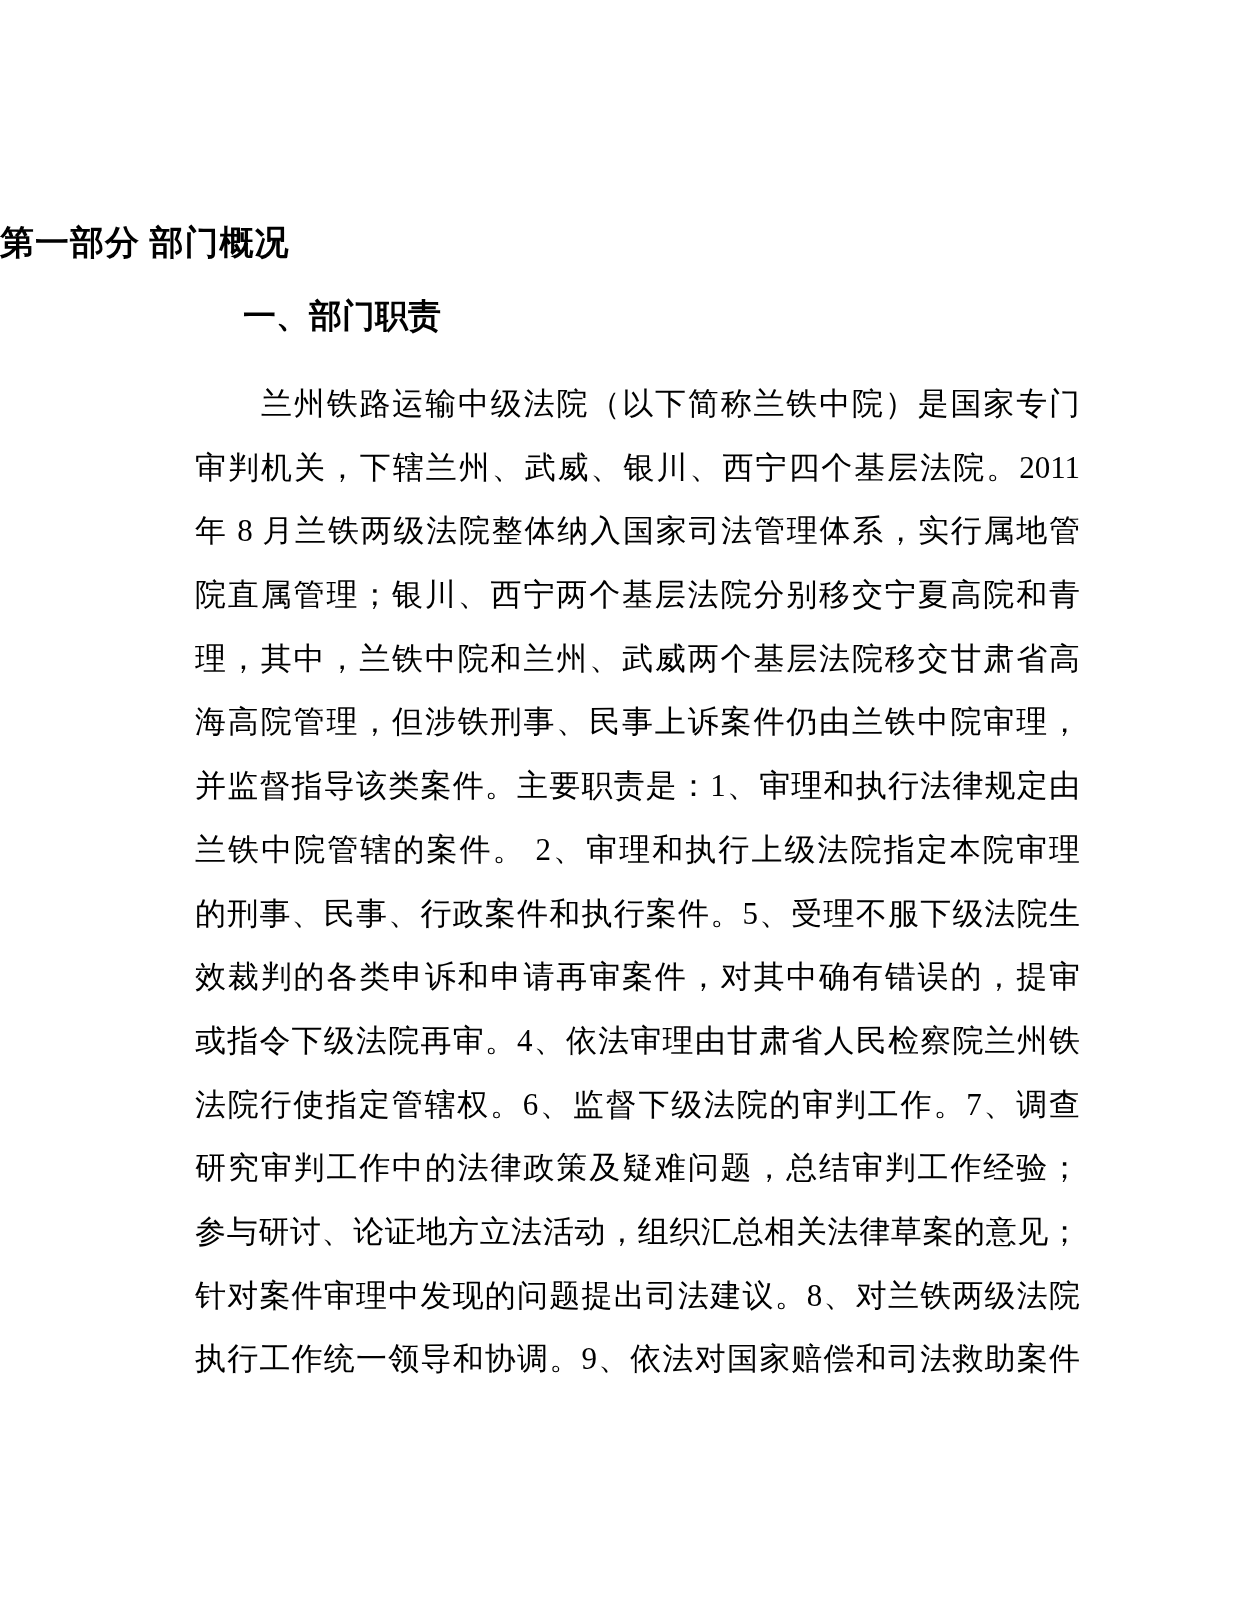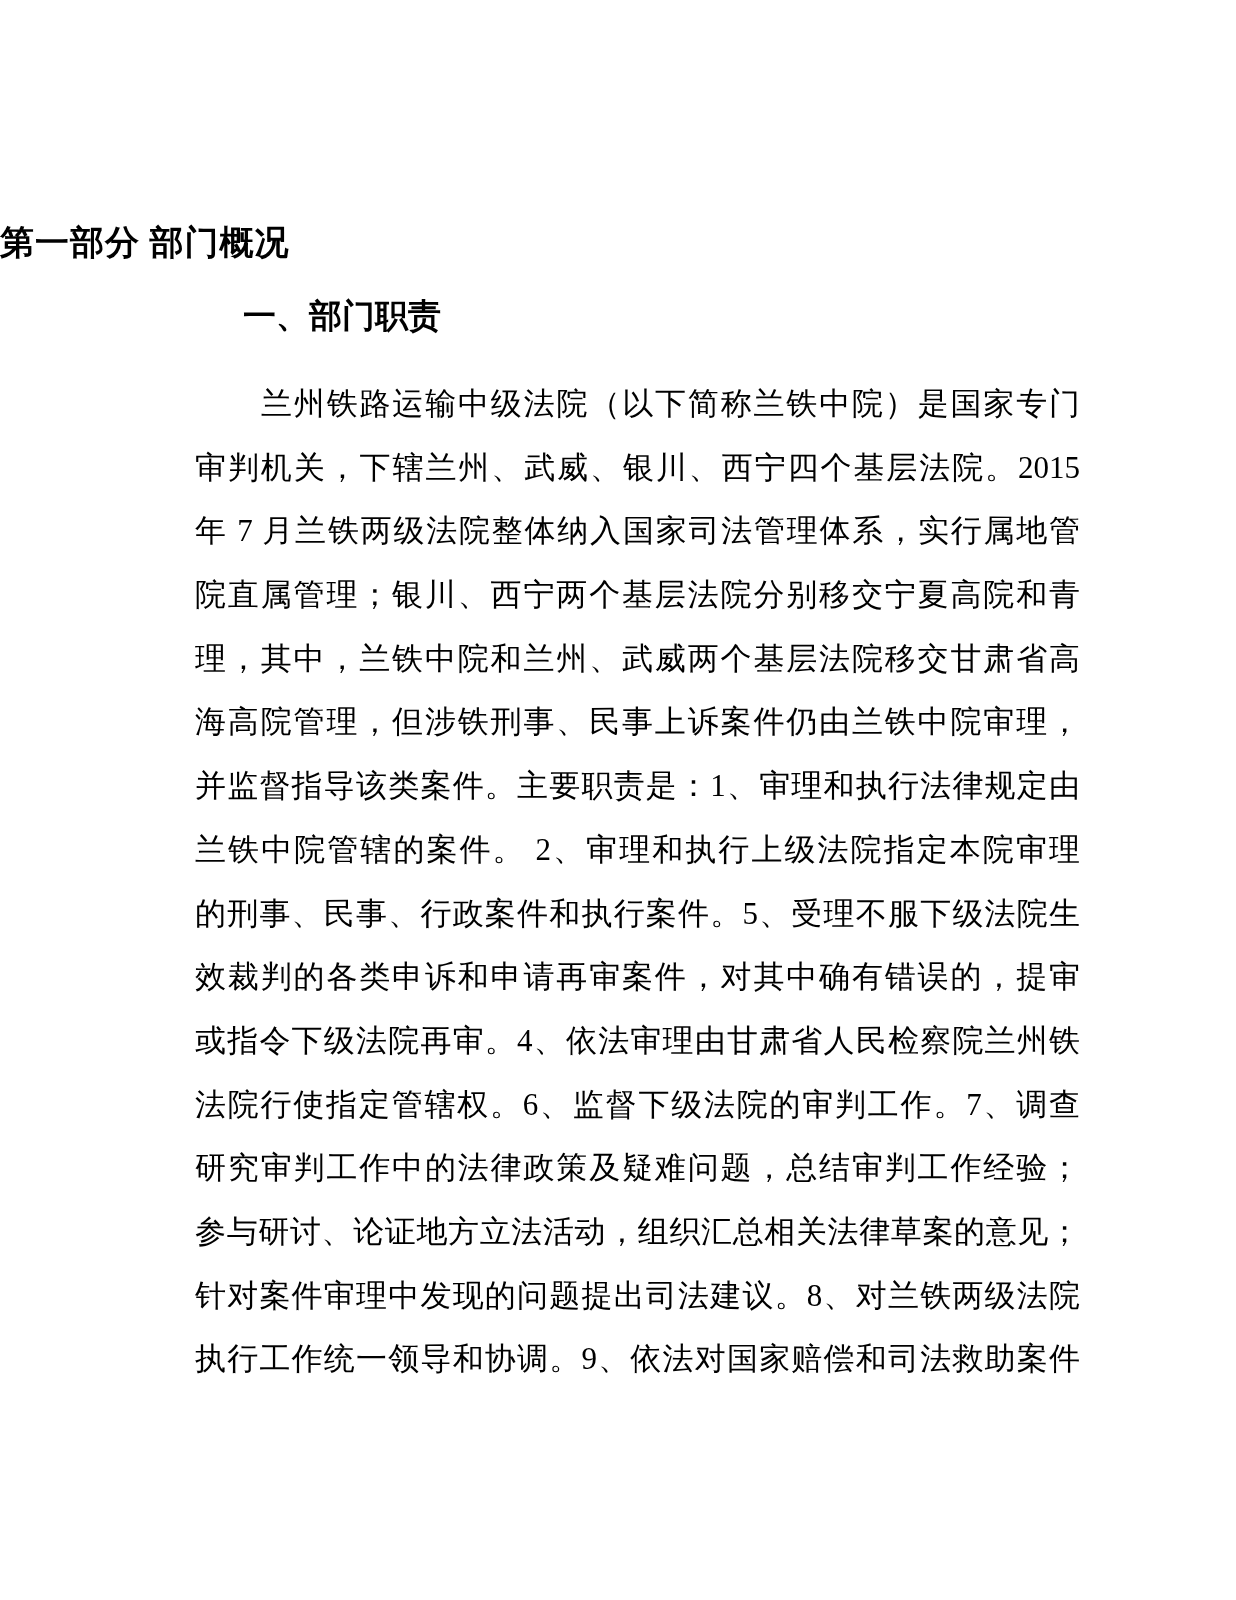--- a/index.html
+++ b/index.html
@@ -63,22 +63,22 @@
 <body>
 
 <div class="page">
 
   <div class="doc-title">第一部分 部门概况</div>
 
   <div class="section-heading">一、部门职责</div>
 
   <div class="body-text">
     <div class="body-line indent">兰州铁路运输中级法院（以下简称兰铁中院）是国家专门</div>
-    <div class="body-line">审判机关，下辖兰州、武威、银川、西宁四个基层法院。2015</div>
-    <div class="body-line">年 7 月兰铁两级法院整体纳入国家司法管理体系，实行属地管</div>
+    <div class="body-line">审判机关，下辖兰州、武威、银川、西宁四个基层法院。2011</div>
+    <div class="body-line">年 8 月兰铁两级法院整体纳入国家司法管理体系，实行属地管</div>
     <div class="body-line">院直属管理；银川、西宁两个基层法院分别移交宁夏高院和青</div>
     <div class="body-line">理，其中，兰铁中院和兰州、武威两个基层法院移交甘肃省高</div>
     <div class="body-line">海高院管理，但涉铁刑事、民事上诉案件仍由兰铁中院审理，</div>
     <div class="body-line">并监督指导该类案件。主要职责是：1、审理和执行法律规定由</div>
     <div class="body-line">兰铁中院管辖的案件。 2、审理和执行上级法院指定本院审理</div>
     <div class="body-line">的刑事、民事、行政案件和执行案件。5、受理不服下级法院生</div>
     <div class="body-line">效裁判的各类申诉和申请再审案件，对其中确有错误的，提审</div>
     <div class="body-line">或指令下级法院再审。4、依法审理由甘肃省人民检察院兰州铁</div>
     <div class="body-line">法院行使指定管辖权。6、监督下级法院的审判工作。7、调查</div>
     <div class="body-line">研究审判工作中的法律政策及疑难问题，总结审判工作经验；</div>

